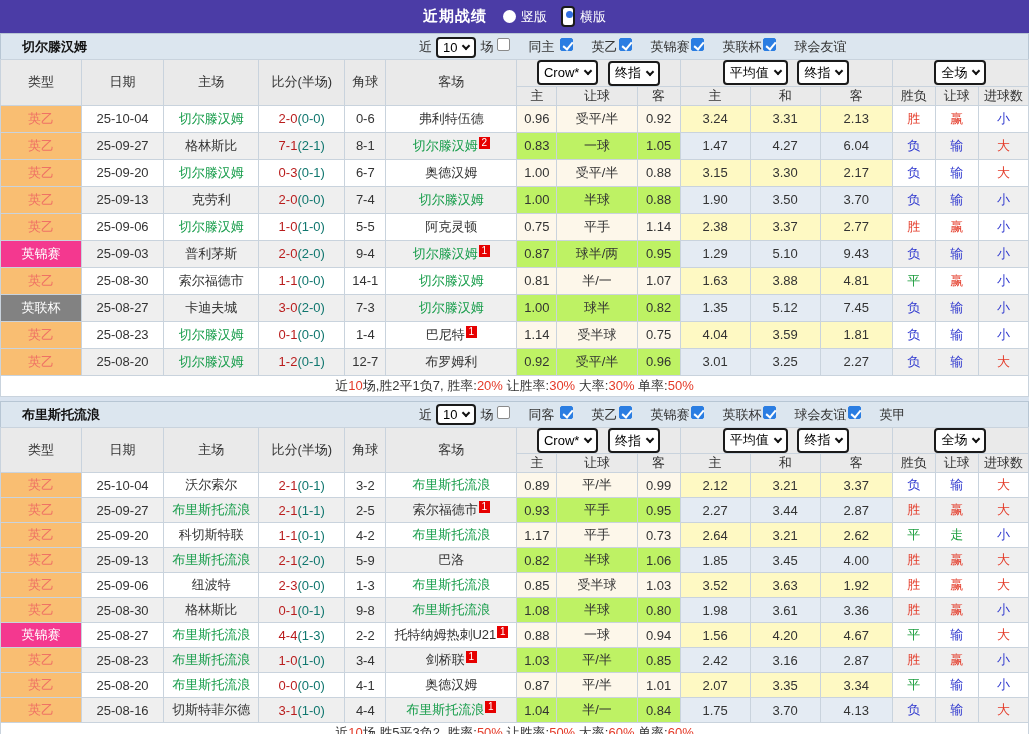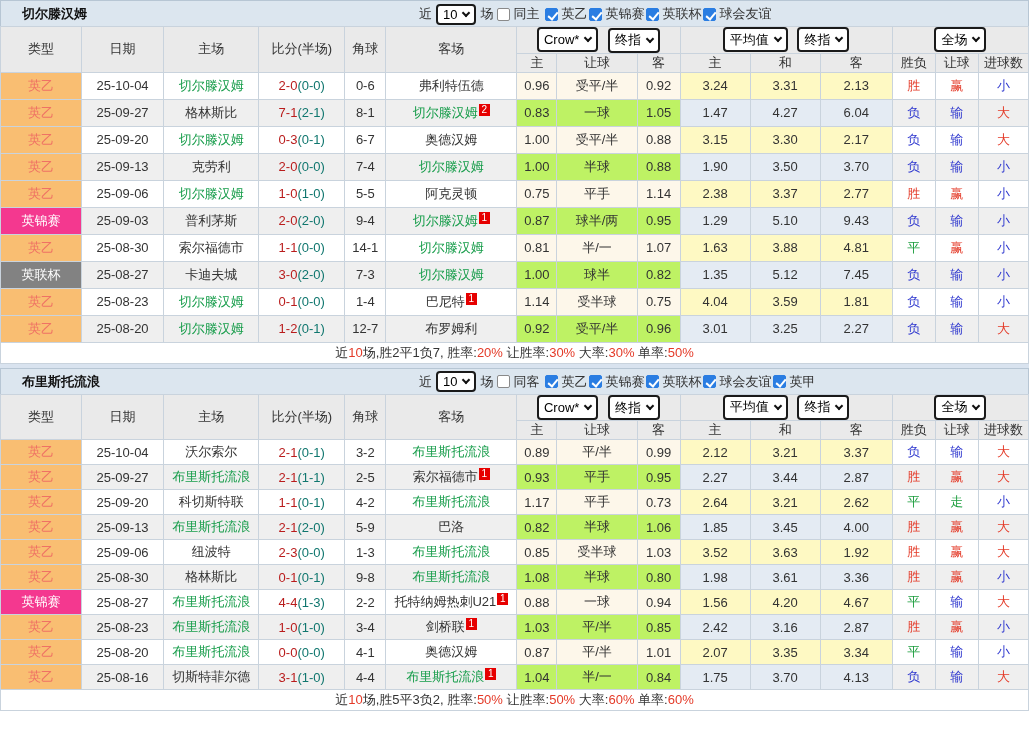--- a/index.html
+++ b/index.html
@@ -11,21 +11,21 @@
   .radio-group{display:inline-flex;align-items:center;gap:14px}
   .radio-item{display:inline-flex;align-items:center;gap:5px;font-size:13px;cursor:pointer}
   .radio{width:13px;height:13px;border-radius:50%;background:#fff;display:inline-block;position:relative;flex:0 0 auto}
   .radio.sel::after{content:"";position:absolute;left:3px;top:3px;width:7px;height:7px;border-radius:50%;background:#2f6de0}
   
   .sec-header{position:relative;height:26px;background:#dce6ef;border:1px solid #b7c6d4;border-bottom:none}
   .team-name{position:absolute;left:21px;top:0;line-height:26px;font-weight:bold;font-size:13px;color:#111}
   .controls{position:absolute;left:418px;top:0;height:26px;display:flex;align-items:center;gap:4px;font-size:13px;white-space:nowrap}
   .sel{display:inline-flex;align-items:center;background:#fff;border:2px solid #1a1a1a;border-radius:4px;height:21px;padding:0 5px;font-size:13px;color:#000;cursor:pointer}
   .sel .chev{display:inline-block;width:6px;height:6px;border-left:2px solid #111;border-bottom:2px solid #111;transform:rotate(-45deg);margin-left:6px;margin-top:-3px}
-  .cbwrap{display:inline-flex;align-items:center;gap:3px;cursor:pointer}
+  .cbwrap{display:inline-flex;align-items:flex-start;gap:18px;cursor:pointer}
   .cb{width:13px;height:13px;border:1px solid #8a8a8a;background:#fff;display:inline-block;position:relative;flex:0 0 auto;border-radius:2px}
   .cb.checked{background:#2a7de2;border-color:#2a7de2}
   .cb.checked::after{content:"";position:absolute;left:4px;top:1px;width:4px;height:8px;border-right:2px solid #fff;border-bottom:2px solid #fff;transform:rotate(40deg)}
   .filters{display:inline-flex;align-items:center}
   .filters .cbwrap{margin-left:2px}
   
   table{border-collapse:collapse;table-layout:fixed;width:1029px;font-size:13px}
   th,td{border:1px solid #c9d3dd;text-align:center;padding:0;overflow:hidden;white-space:nowrap}
   thead th{background:#eaeaea;font-weight:normal;color:#333}
   .dd-row th{height:23px}
@@ -50,20 +50,33 @@
   .c-blue{color:#3039cf}
   .c-green{color:#1d9e3f}
   tfoot td.summary{height:21px;background:#fff;font-size:13px;color:#333}
   .gap{height:4px;background:#d9e3ef}
 </style>
 </head>
 <body>
 
 <div class="page">
 
+  <header class="topbar">
+    <span class="title">近期战绩</span>
+    <span class="radio-group">
+      <span class="radio-item">
+        <span class="radio"></span>
+        <span>竖版</span>
+      </span>
+      <span class="radio-item">
+        <span class="radio sel"></span>
+        <span>横版</span>
+      </span>
+    </span>
+  </header>
 
   <section class="team-section s1">
     <div class="sec-header">
       <span class="team-name">切尔滕汉姆</span>
       <div class="controls">
         <span>近</span>
         <span class="sel">
             <span>10</span>
             <i class="chev"></i>
           </span>

